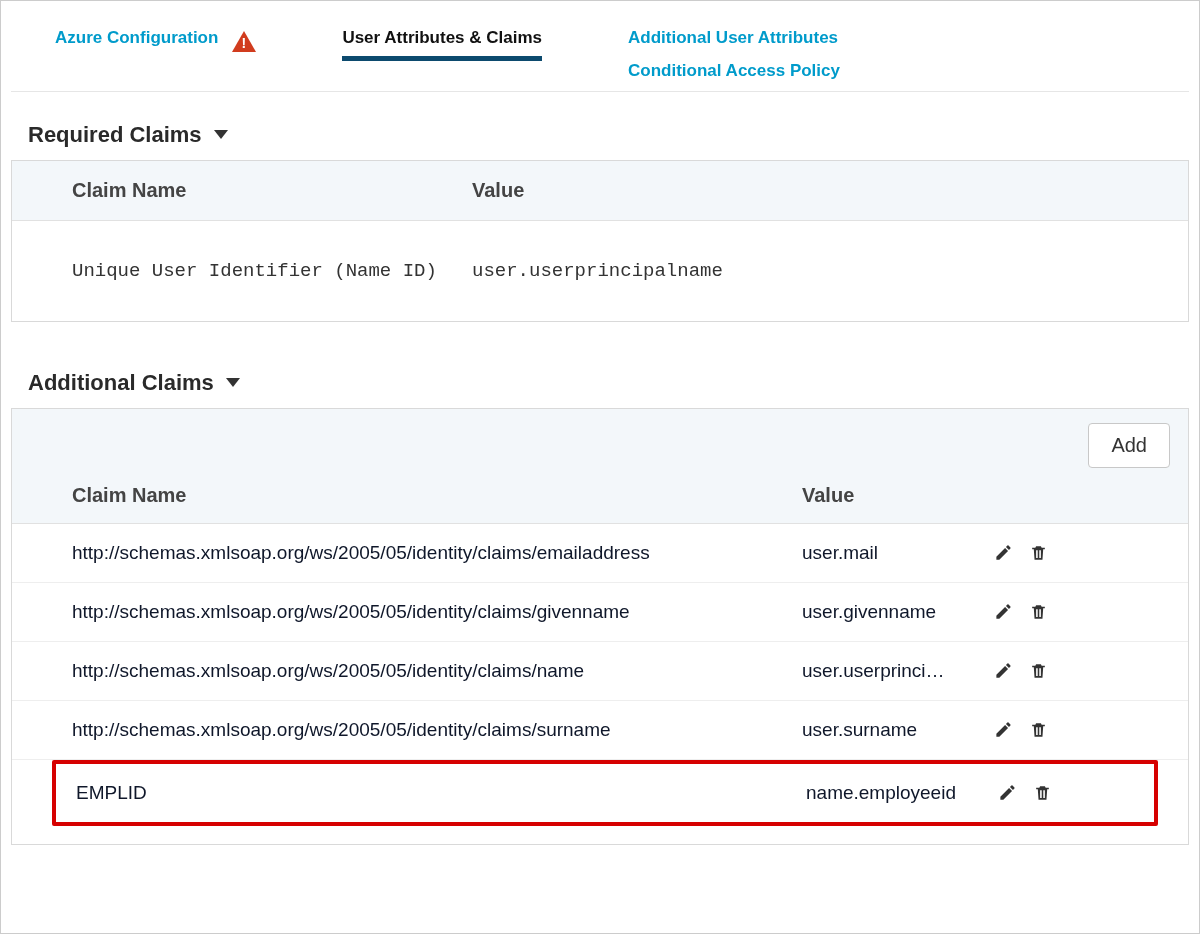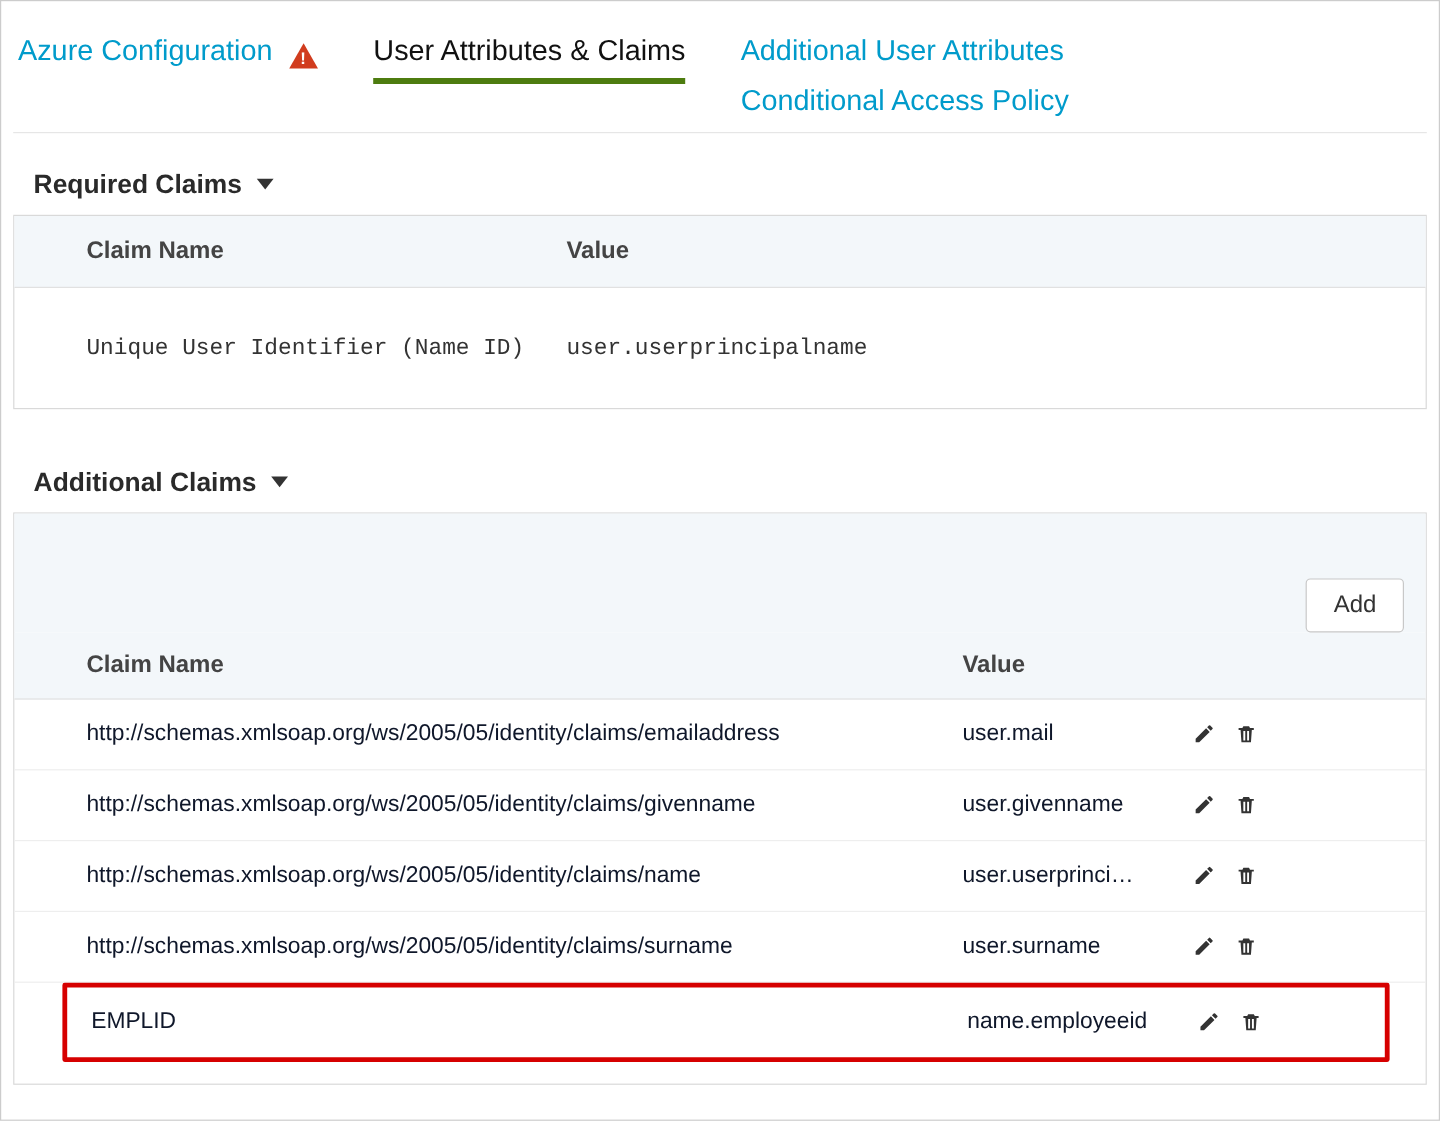--- a/index.html
+++ b/index.html
@@ -19,30 +19,31 @@
   
   .tabs {
     display: flex;
     align-items: flex-start;
     gap: 46px;
     padding: 18px 4px 0 4px;
     border-bottom: 1px solid #e6e6e6;
     min-height: 80px;
   }
   .tab {
-    font-size: 24px;
-    font-weight: 400;
+    font-size: 17px;
+    font-weight: 700;
     color: #009bcb;
     cursor: pointer;
     line-height: 1.35;
     padding-bottom: 8px;
+    margin-left: 40px;
   }
   .tab.active {
     color: #111;
-    border-bottom: 5px solid #4d7c0f;
+    border-bottom: 5px solid #0c4a6e;
     padding-bottom: 6px;
   }
   .tab-extra-col {
     display: flex;
     flex-direction: column;
     gap: 2px;
   }
   .tab-first {
     display: flex;
     align-items: center;
@@ -122,21 +123,20 @@
     padding: 14px 18px 0 18px;
   }
   .btn-add {
     background: #fff;
     border: 1px solid #c8c8c8;
     border-radius: 4px;
     padding: 10px 22px;
     font-size: 20px;
     color: #333;
     cursor: pointer;
-    margin-top: 40px;
   }
   .add-hdr {
     display: flex;
     background: #f3f7fa;
     padding: 16px 0 16px 60px;
     font-size: 20px;
     font-weight: 700;
     color: #444;
     border-bottom: 1px solid #e1e1e1;
   }

